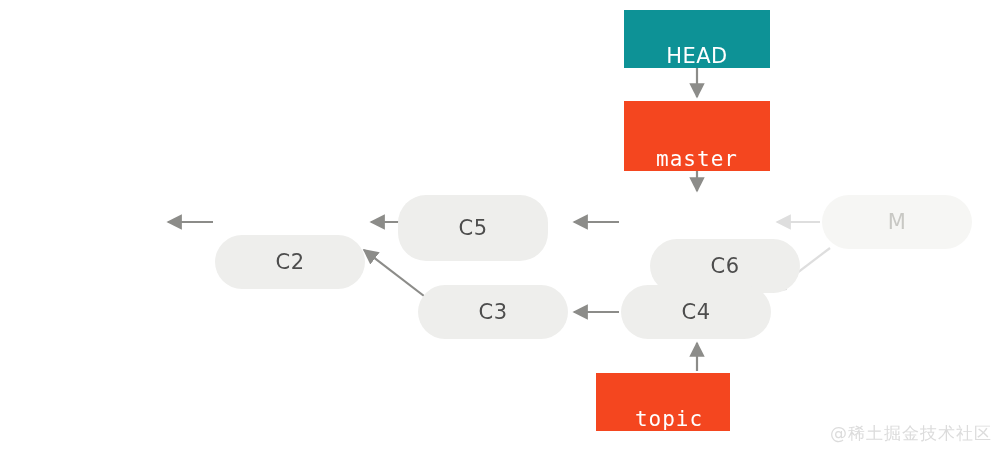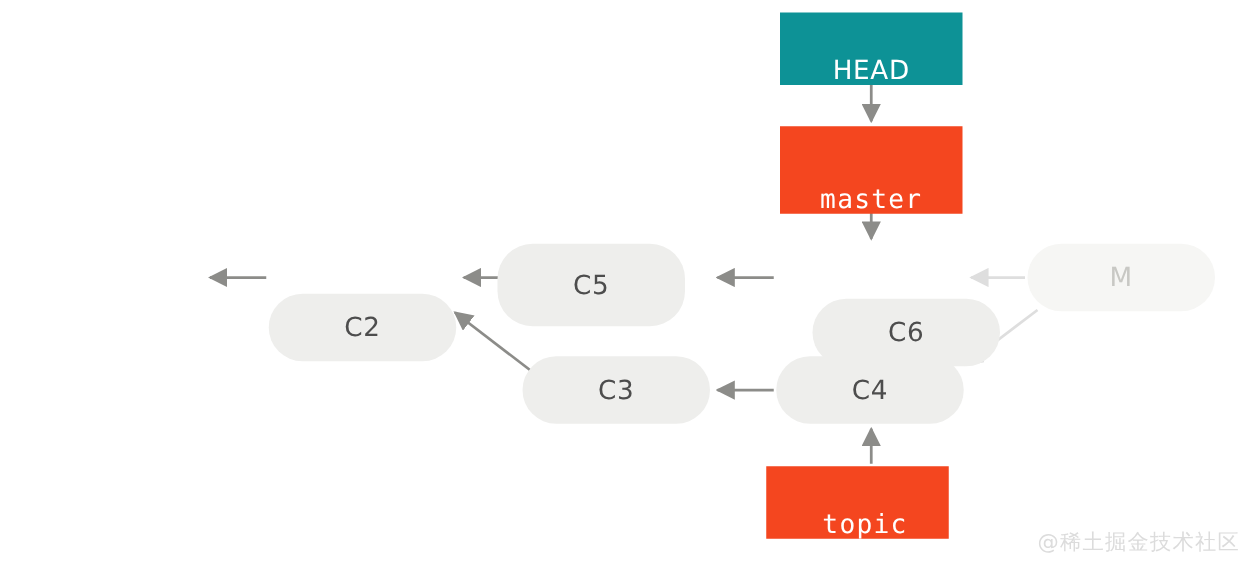--- a/index.html
+++ b/index.html
@@ -125,18 +125,18 @@
   <div class="node commit" style="left:621px; top:285px; width:150px; height:54px;">
     <span>C4</span>
   </div>
 
   <div class="node ref head" style="left:624px; top:10px; width:146px; height:58px;">
     <span>HEAD</span>
   </div>
   <div class="node ref branch" style="left:624px; top:101px; width:146px; height:70px;">
     <span>master</span>
   </div>
-  <div class="node ref branch" style="left:613px; top:373px; width:146px; height:58px;padding-left:12px;">
+  <div class="node ref branch" style="left:596px; top:373px; width:134px; height:58px;padding-left:12px;">
     <span>topic</span>
   </div>
 
   <div id="watermark">@稀土掘金技术社区</div>
 </div>
 
 </body></html>

